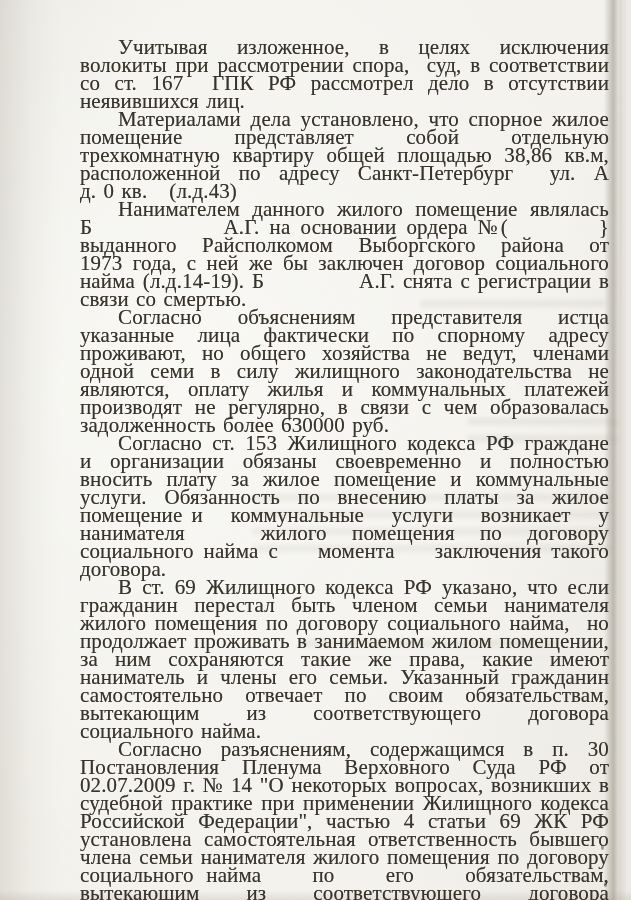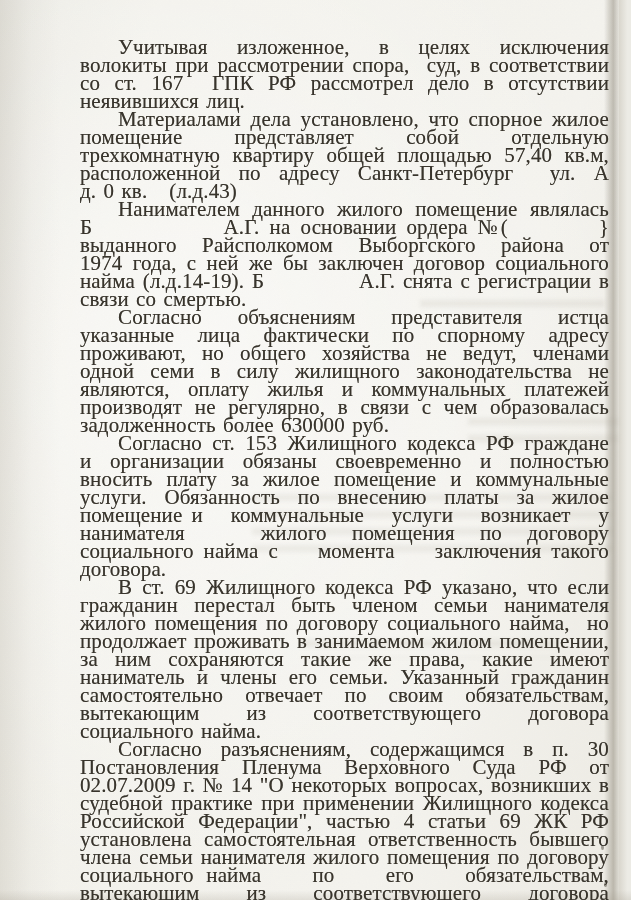--- a/index.html
+++ b/index.html
@@ -87,21 +87,21 @@
 
   <div class="bleed bleed-1"></div>
   <div class="bleed bleed-2"></div>
   <div class="bleed bleed-3"></div>
   <div class="bleed bleed-4"></div>
   <div class="speck speck-1"></div>
   <div class="speck speck-2"></div>
 
   <div class="text-block">
     <p class="para">Учитывая изложенное, в целях исключения волокиты при рассмотрении спора,  суд, в соответствии со ст. 167  ГПК РФ рассмотрел дело в отсутствии неявившихся лиц.</p>
-    <p class="para">Материалами дела установлено, что спорное жилое помещение представляет собой отдельную трехкомнатную квартиру общей площадью 57,40 кв.м, расположенной по адресу Санкт-Петербург  ул. А            д. 0 кв.   (л.д.43)</p>
-    <p class="para">Нанимателем данного жилого помещение являлась  Б             А.Г. на основании ордера №(         } выданного Райсполкомом Выборгского района от        1974 года, с ней же бы заключен договор социального найма (л.д.14-19). Б            А.Г. снята с регистрации в связи со смертью.</p>
+    <p class="para">Материалами дела установлено, что спорное жилое помещение представляет собой отдельную трехкомнатную квартиру общей площадью 38,86 кв.м, расположенной по адресу Санкт-Петербург  ул. А            д. 0 кв.   (л.д.43)</p>
+    <p class="para">Нанимателем данного жилого помещение являлась  Б             А.Г. на основании ордера №(         } выданного Райсполкомом Выборгского района от        1973 года, с ней же бы заключен договор социального найма (л.д.14-19). Б            А.Г. снята с регистрации в связи со смертью.</p>
     <p class="para">Согласно объяснениям представителя истца    указанные лица фактически по спорному адресу  проживают, но общего хозяйства не ведут, членами одной семи в силу жилищного законодательства не являются, оплату жилья и коммунальных платежей производят не регулярно, в связи с чем образовалась задолженность более 630000 руб.</p>
     <p class="para">Согласно ст. 153 Жилищного кодекса РФ граждане и организации обязаны своевременно и полностью вносить плату за жилое помещение и коммунальные услуги. Обязанность по внесению платы за жилое помещение и   коммунальные   услуги   возникает   у   нанимателя   жилого помещения по договору социального найма с    момента    заключения такого договора.</p>
     <p class="para">В ст. 69 Жилищного кодекса РФ указано, что если гражданин перестал быть членом семьи нанимателя жилого помещения по договору социального найма,  но продолжает проживать в занимаемом жилом помещении, за ним сохраняются такие же права, какие имеют наниматель и члены его семьи. Указанный гражданин самостоятельно отвечает по своим обязательствам, вытекающим из соответствующего договора социального найма.</p>
     <p class="para">Согласно разъяснениям, содержащимся в п. 30 Постановления Пленума Верховного Суда РФ от 02.07.2009 г. № 14 "О некоторых вопросах, возникших в судебной практике при применении Жилищного кодекса Российской Федерации", частью 4 статьи 69 ЖК РФ установлена самостоятельная ответственность бывшего члена семьи нанимателя жилого помещения по договору социального найма    по    его    обязательствам, вытекающим из соответствующего договора социального найма. Поэтому он вправе потребовать от наймодателя и нанимателя заключения с ним отдельного соглашения, определяющего порядок и размер его участия в расходах по внесению платы за наем жилого помещения и коммунальные</p>
   </div>
 
 </div>
 
 </body></html>

